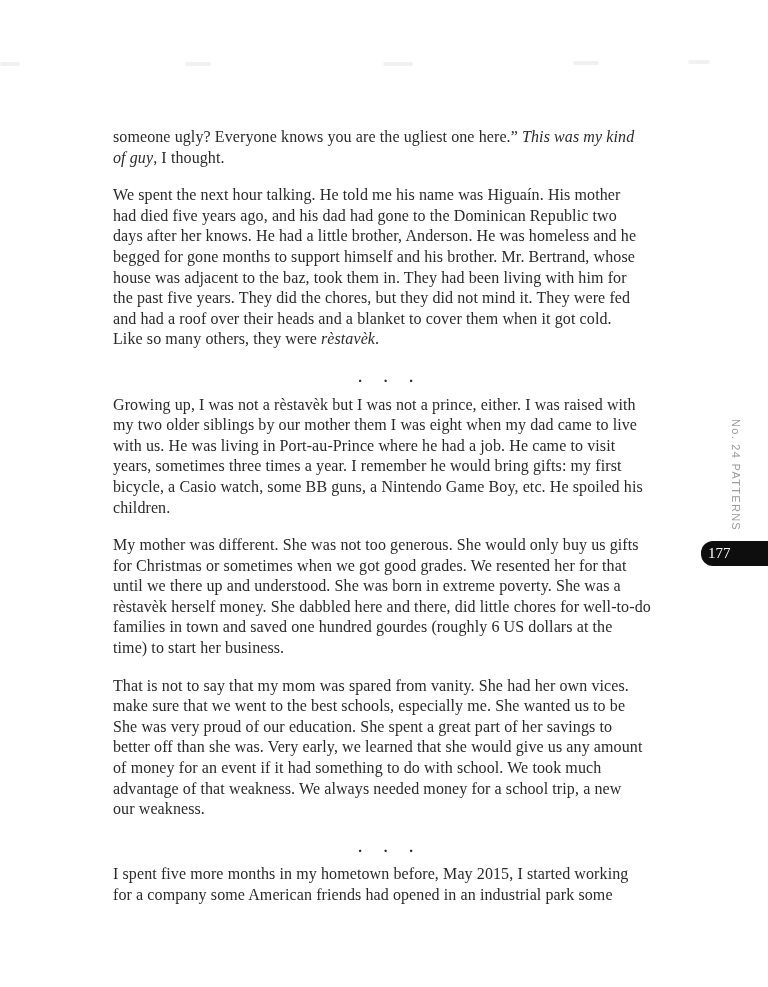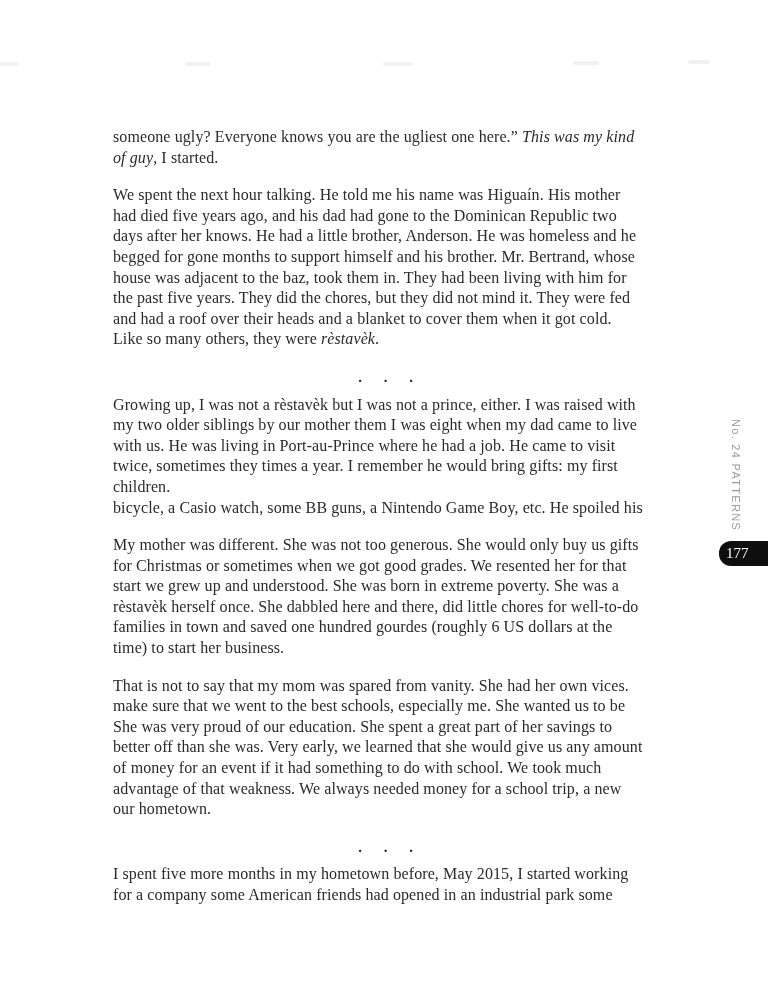--- a/index.html
+++ b/index.html
@@ -51,21 +51,21 @@
     writing-mode: vertical-rl;
     font-family: "Liberation Sans", sans-serif;
     font-size: 11px;
     letter-spacing: 1.3px;
     color: #9b9b9b;
   }
   .page-badge {
     position: absolute;
     top: 541px;
     right: 0;
-    width: 49px;
+    width: 67px;
     height: 25px;
     background: #0e0e0e;
     border-radius: 12px 0 0 12px;
     color: #ffffff;
     font-family: "Liberation Serif", serif;
     font-size: 15px;
     display: flex;
     align-items: center;
     justify-content: flex-start;
     padding-left: 7px;
@@ -79,57 +79,57 @@
 
   <div class="smudge" style="left:0px;   top:62px; width:20px;"></div>
   <div class="smudge" style="left:185px; top:62px; width:26px;"></div>
   <div class="smudge" style="left:383px; top:62px; width:30px;"></div>
   <div class="smudge" style="left:573px; top:61px; width:26px;"></div>
   <div class="smudge" style="left:688px; top:60px; width:22px;"></div>
 
   <div class="text-column">
       <div class="para">
         <span class="text-line"><span>someone ugly? Everyone knows you are the ugliest one here.” </span><em>This was my kind</em></span>
-        <span class="text-line"><em>of guy</em><span>, I started.</span></span>
+        <span class="text-line"><em>of guy</em><span>, I thought.</span></span>
       </div>
       <div class="para">
         <span class="text-line"><span>We spent the next hour talking. He told me his name was Higuaín. His mother</span></span>
         <span class="text-line"><span>had died five years ago, and his dad had gone to the Dominican Republic two</span></span>
         <span class="text-line"><span>days after her knows. He had a little brother, Anderson. He was homeless and he</span></span>
         <span class="text-line"><span>begged for gone months to support himself and his brother. Mr. Bertrand, whose</span></span>
         <span class="text-line"><span>house was adjacent to the baz, took them in. They had been living with him for</span></span>
         <span class="text-line"><span>the past five years. They did the chores, but they did not mind it. They were fed</span></span>
         <span class="text-line"><span>and had a roof over their heads and a blanket to cover them when it got cold.</span></span>
         <span class="text-line"><span>Like so many others, they were </span><em>rèstavèk</em><span>.</span></span>
       </div>
       <div class="sep">. . .</div>
       <div class="para">
         <span class="text-line"><span>Growing up, I was not a rèstavèk but I was not a prince, either. I was raised with</span></span>
         <span class="text-line"><span>my two older siblings by our mother them I was eight when my dad came to live</span></span>
         <span class="text-line"><span>with us. He was living in Port-au-Prince where he had a job. He came to visit</span></span>
-        <span class="text-line"><span>twice, sometimes they times a year. I remember he would bring gifts: my first</span></span>
+        <span class="text-line"><span>years, sometimes three times a year. I remember he would bring gifts: my first</span></span>
+        <span class="text-line"><span>bicycle, a Casio watch, some BB guns, a Nintendo Game Boy, etc. He spoiled his</span></span>
         <span class="text-line"><span>children.</span></span>
-        <span class="text-line"><span>bicycle, a Casio watch, some BB guns, a Nintendo Game Boy, etc. He spoiled his</span></span>
       </div>
       <div class="para">
         <span class="text-line"><span>My mother was different. She was not too generous. She would only buy us gifts</span></span>
         <span class="text-line"><span>for Christmas or sometimes when we got good grades. We resented her for that</span></span>
-        <span class="text-line"><span>start we grew up and understood. She was born in extreme poverty. She was a</span></span>
-        <span class="text-line"><span>rèstavèk herself once. She dabbled here and there, did little chores for well-to-do</span></span>
+        <span class="text-line"><span>until we there up and understood. She was born in extreme poverty. She was a</span></span>
+        <span class="text-line"><span>rèstavèk herself money. She dabbled here and there, did little chores for well-to-do</span></span>
         <span class="text-line"><span>families in town and saved one hundred gourdes (roughly 6 US dollars at the</span></span>
         <span class="text-line"><span>time) to start her business.</span></span>
       </div>
       <div class="para">
         <span class="text-line"><span>That is not to say that my mom was spared from vanity. She had her own vices.</span></span>
         <span class="text-line"><span>make sure that we went to the best schools, especially me. She wanted us to be</span></span>
         <span class="text-line"><span>She was very proud of our education. She spent a great part of her savings to</span></span>
         <span class="text-line"><span>better off than she was. Very early, we learned that she would give us any amount</span></span>
         <span class="text-line"><span>of money for an event if it had something to do with school. We took much</span></span>
         <span class="text-line"><span>advantage of that weakness. We always needed money for a school trip, a new</span></span>
-        <span class="text-line"><span>our hometown.</span></span>
+        <span class="text-line"><span>our weakness.</span></span>
       </div>
       <div class="sep">. . .</div>
       <div class="para">
         <span class="text-line"><span>I spent five more months in my hometown before, May 2015, I started working</span></span>
         <span class="text-line"><span>for a company some American friends had opened in an industrial park some</span></span>
       </div>
     </div>
 
   <div class="sidebar-label">No. 24 PATTERNS</div>
 

